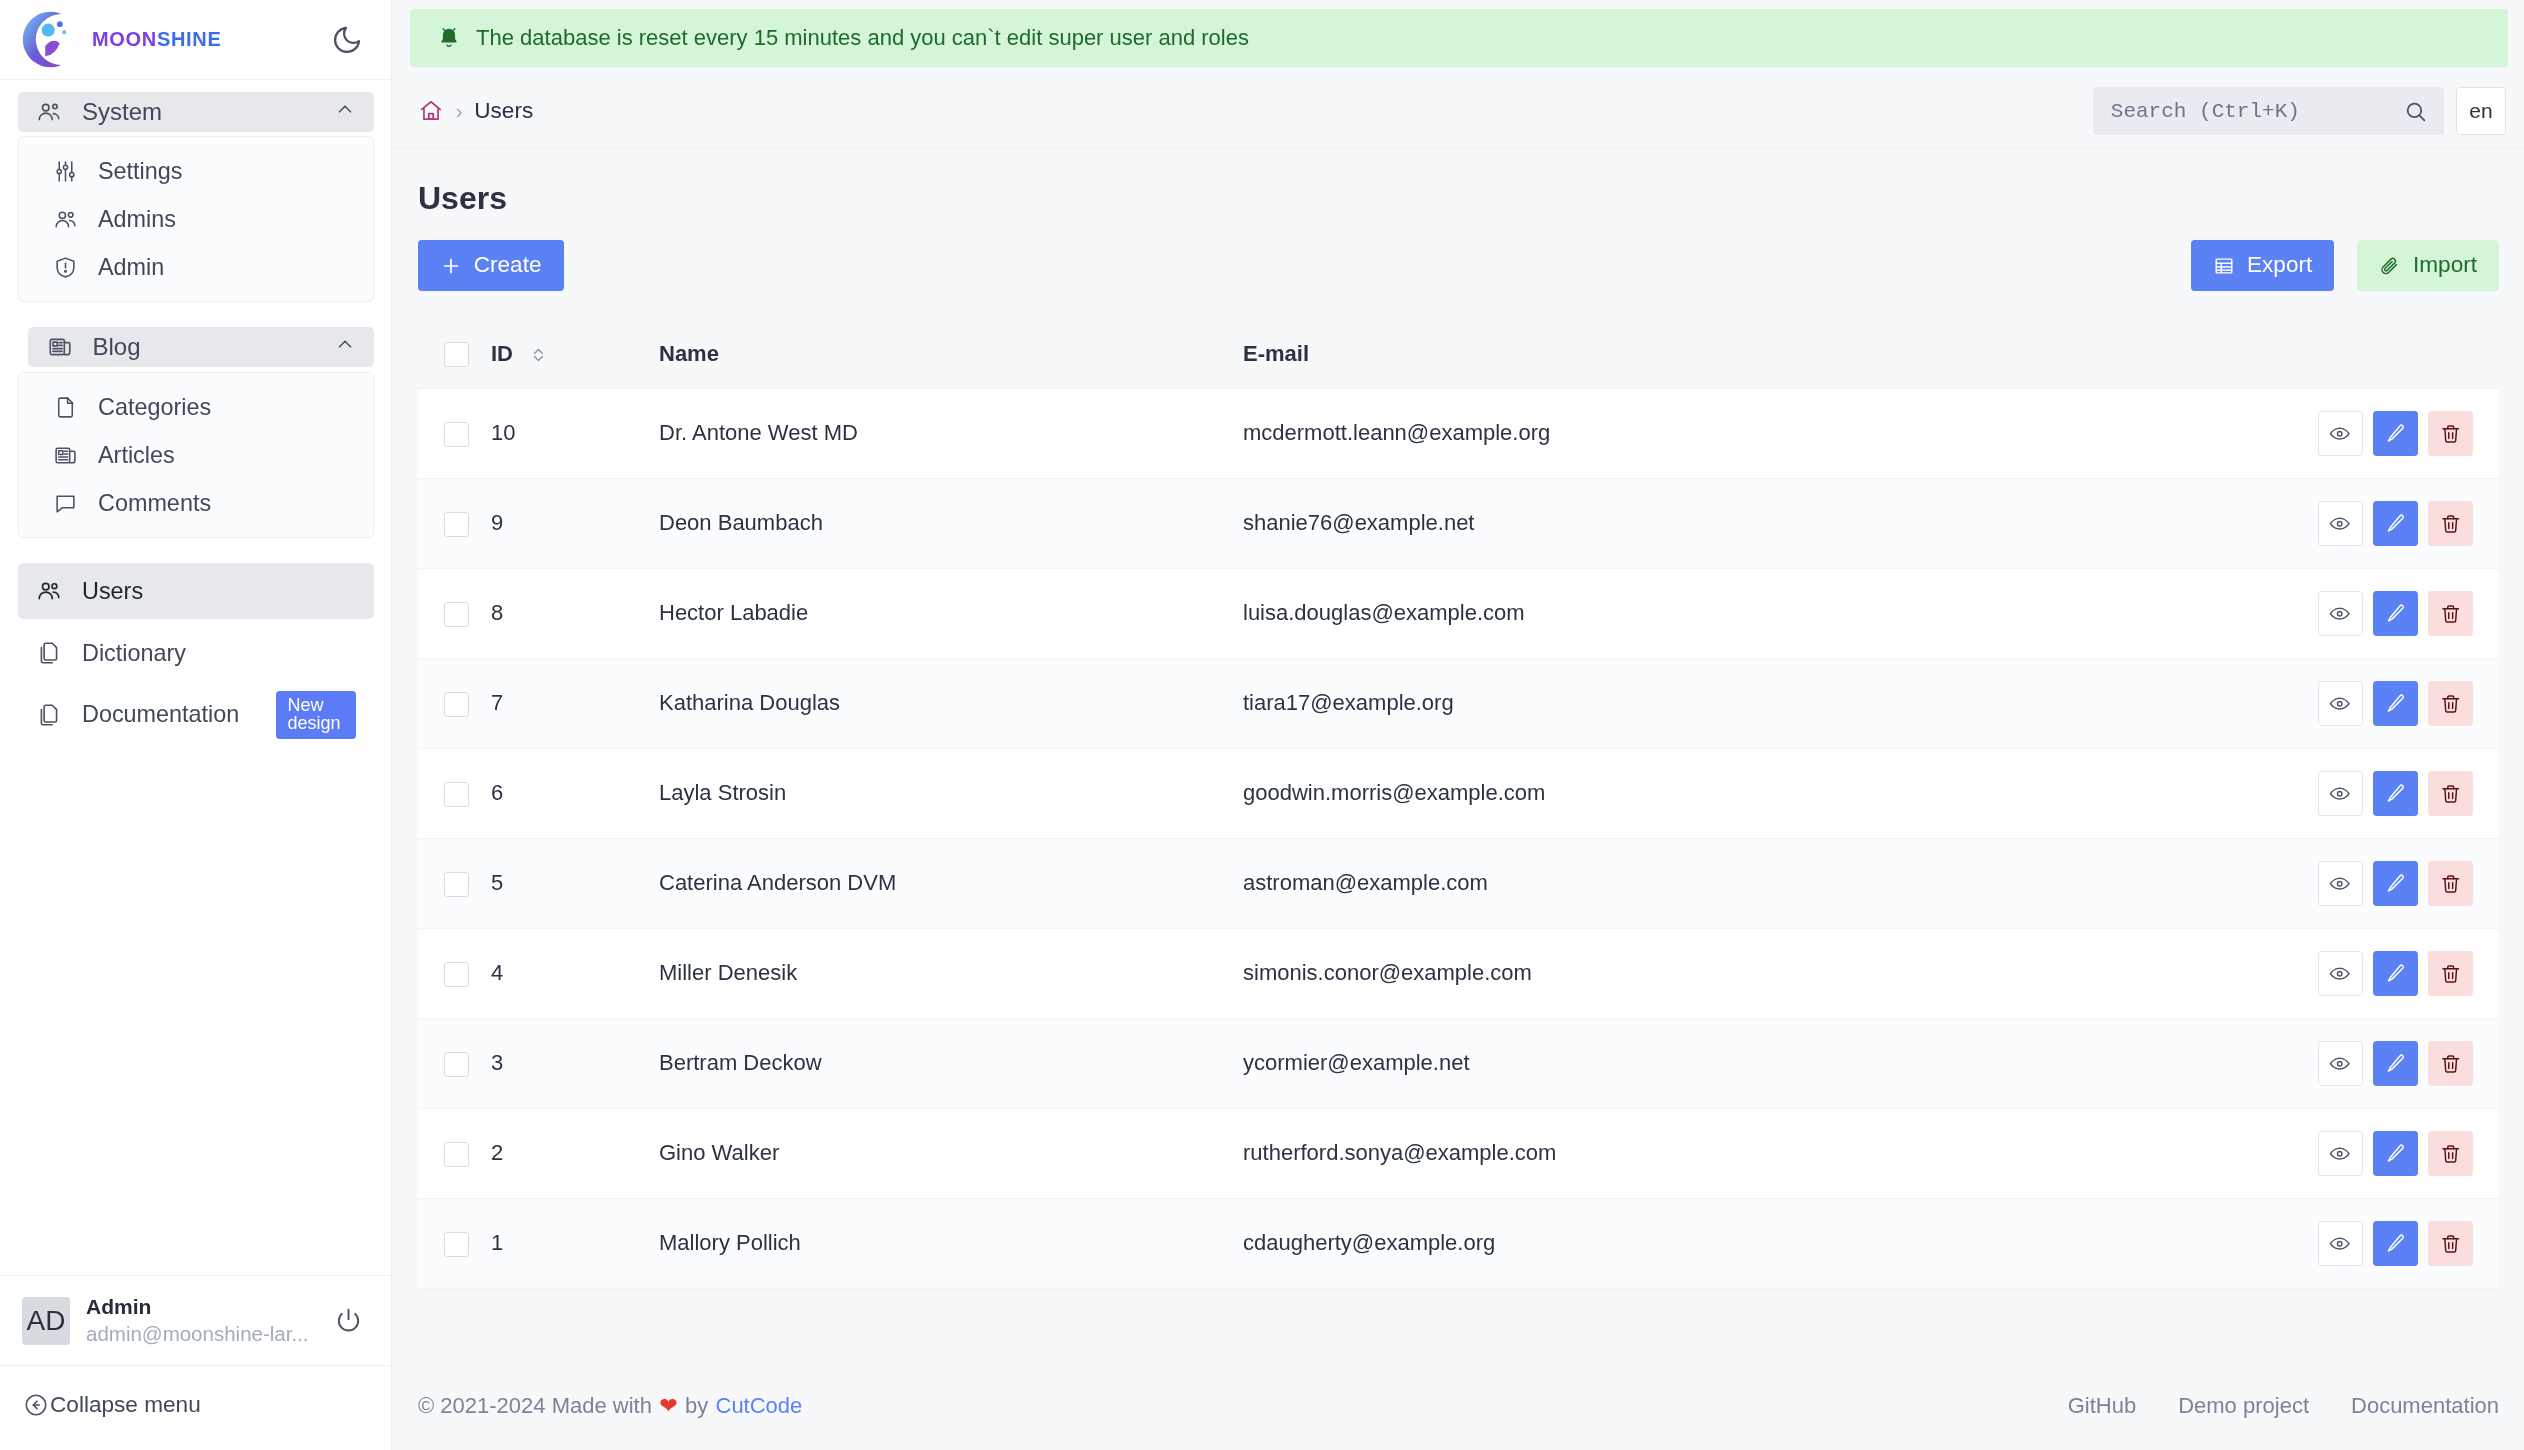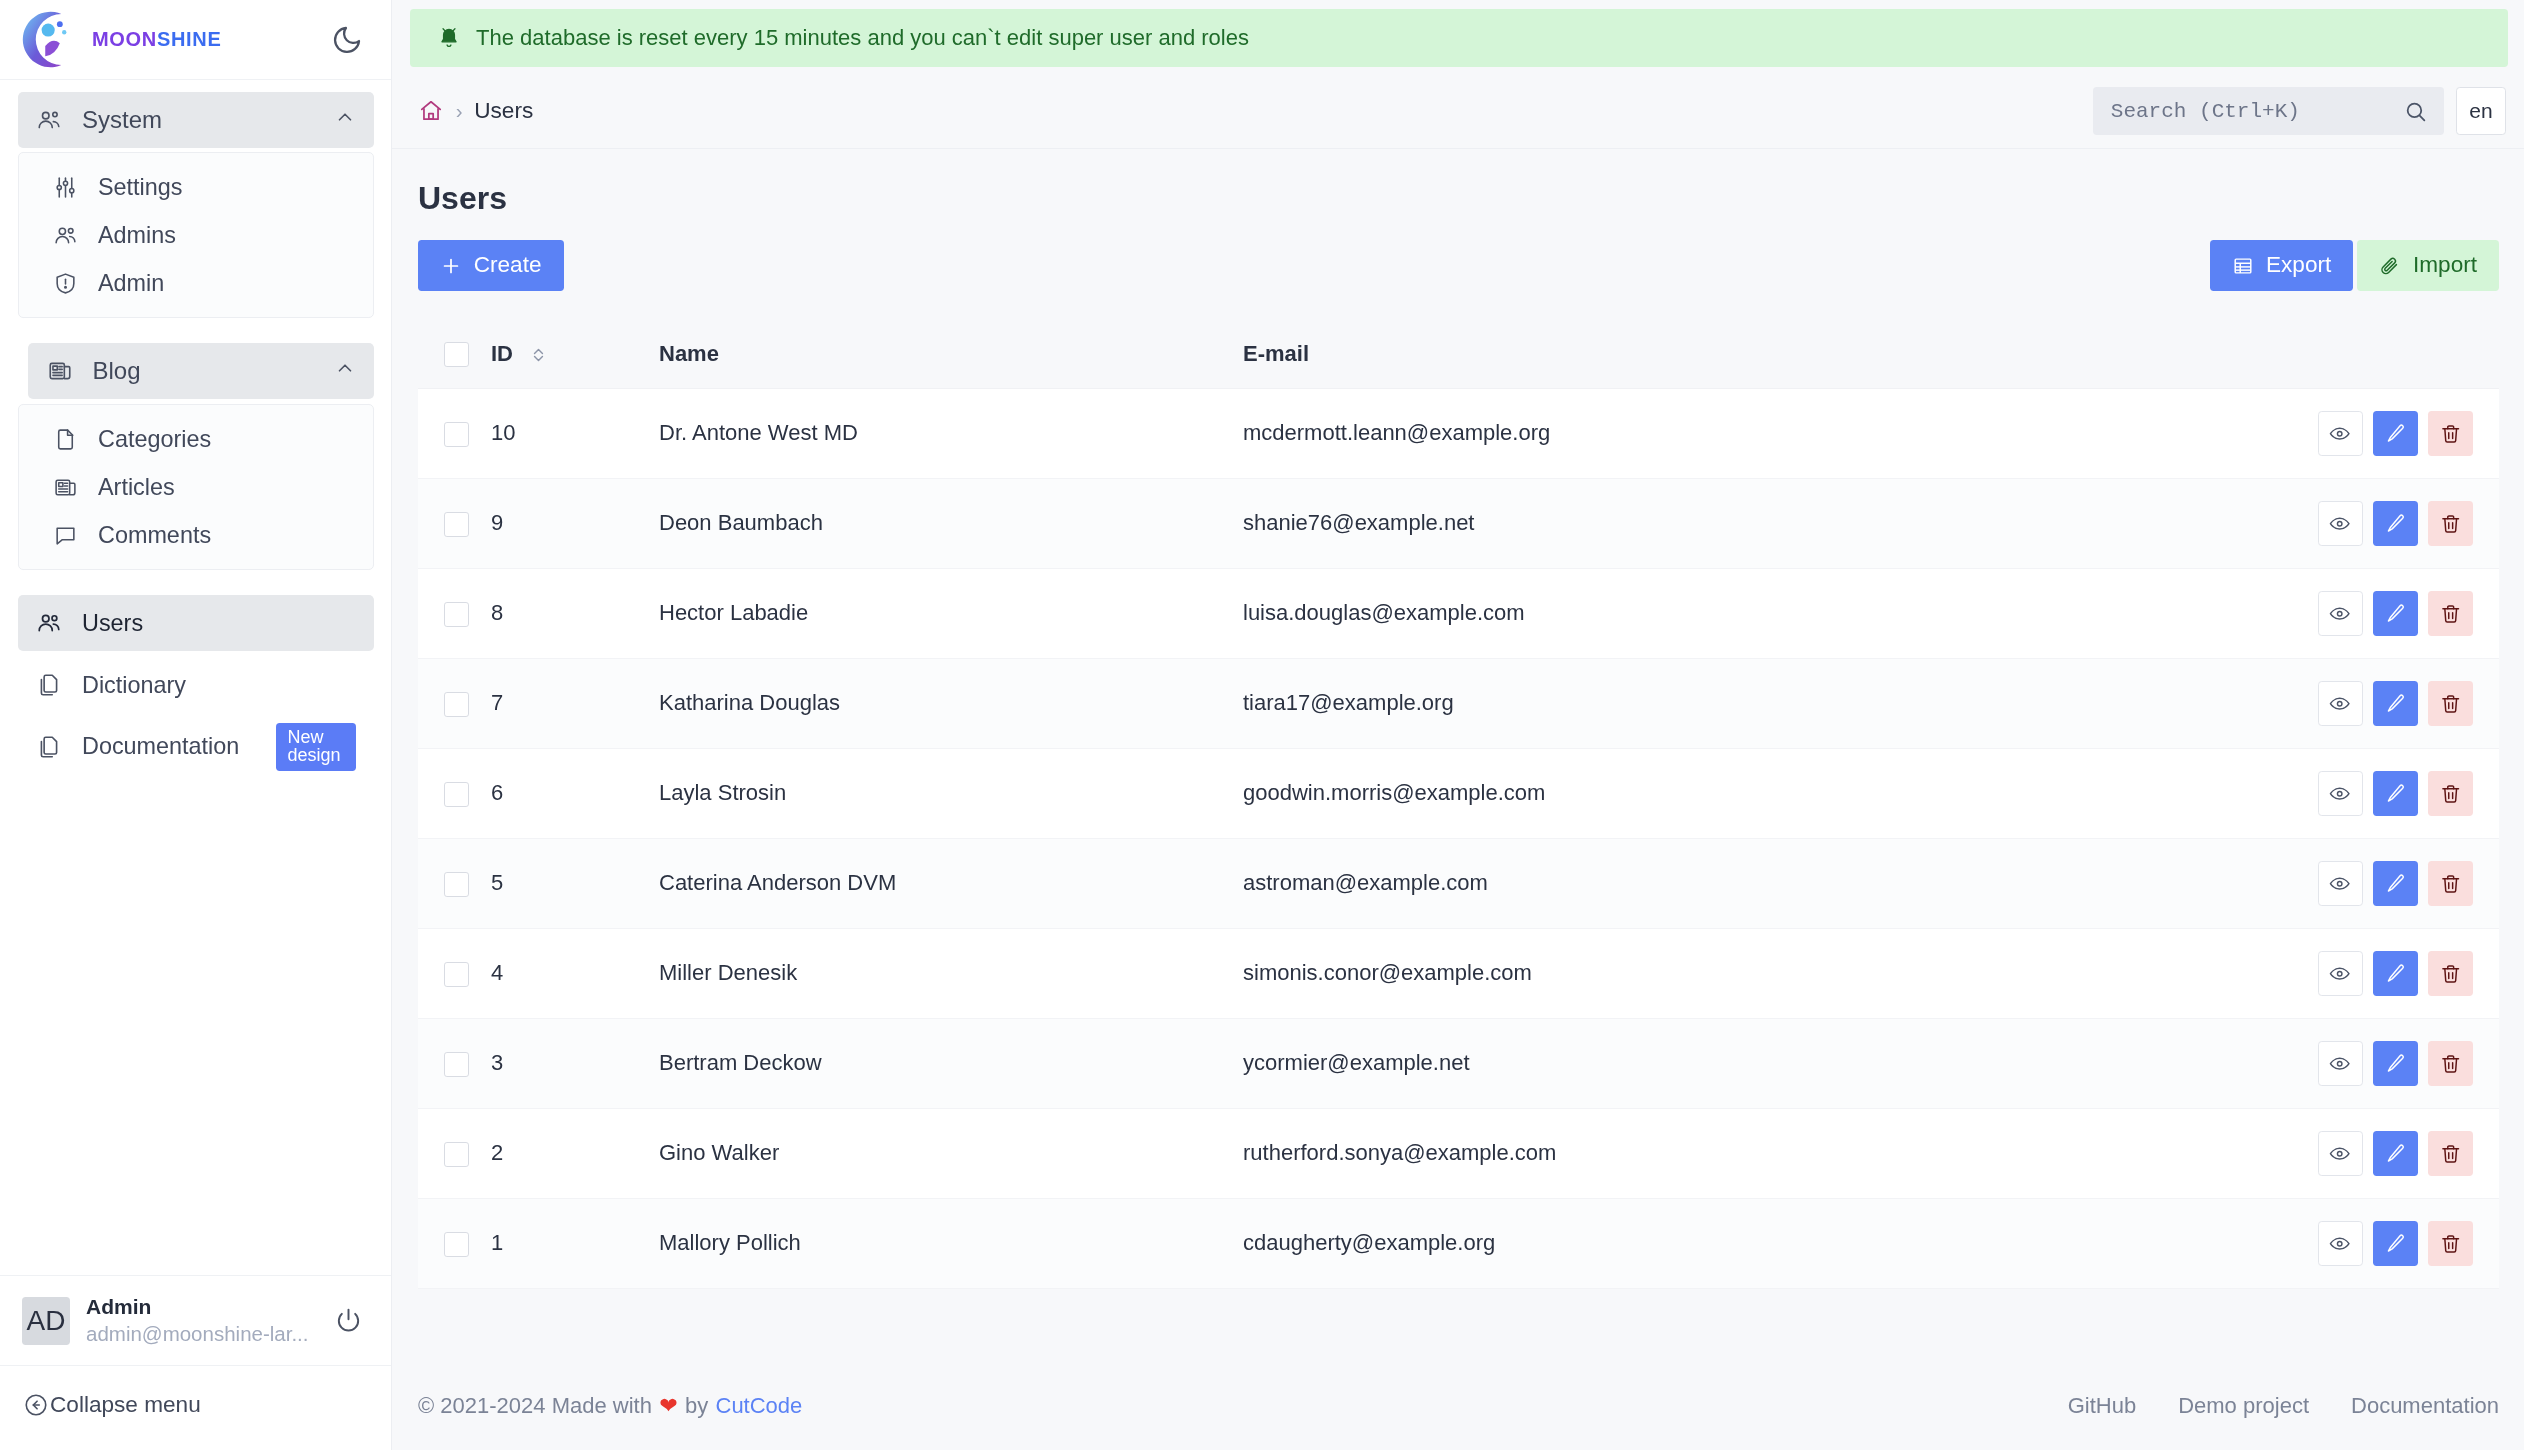--- a/index.html
+++ b/index.html
@@ -34,21 +34,21 @@
   .logo-wrap { display: flex; align-items: center; gap: 2.9px; }
   .logo-svg { display:block; }
   .moon-toggle { cursor: pointer; display:flex; align-items:center; }
 
   .sb-scroll { flex: 1; overflow: hidden; padding-top: 11.7px; }
 
   .nav-group-head {
     display: flex;
     align-items: center;
     gap: 19px;
-    height: 56px;
+    height: 40px;
     margin: 0 17.5px;
     padding: 0 17.5px;
     background: #e6e8eb;
     border-radius: 5.1px;
     color: #41485a;
     font-size: 24px;
     cursor: pointer;
   }
   .nav-group-head .chev { margin-left: auto; }
   .nav-children {
@@ -192,21 +192,21 @@
     border-radius: 3.7px;
     font-size: 22.6px;
     border: none;
     font-family: inherit;
     cursor: pointer;
     line-height: 1;
   }
   .btn-primary { background: #5b82f5; color: #fff; }
   .btn-export  { background: #5b82f5; color: #fff; }
   .btn-import  { background: #d4f5d7; color: #1f6b2a; }
-  .right-btns { display:flex; gap: 4px; margin-left: 8px; }
+  .right-btns { display:flex; gap: 23px; margin-left: 8px; }
 
   
   .table-card { background: #ffffff; border-radius: 2.9px; }
   table { width: 100%; border-collapse: collapse; }
   thead th {
     background: #f7f8fa;
     text-align: left;
     font-size: 22px;
     color: #2b3242;
     font-weight: 700;

